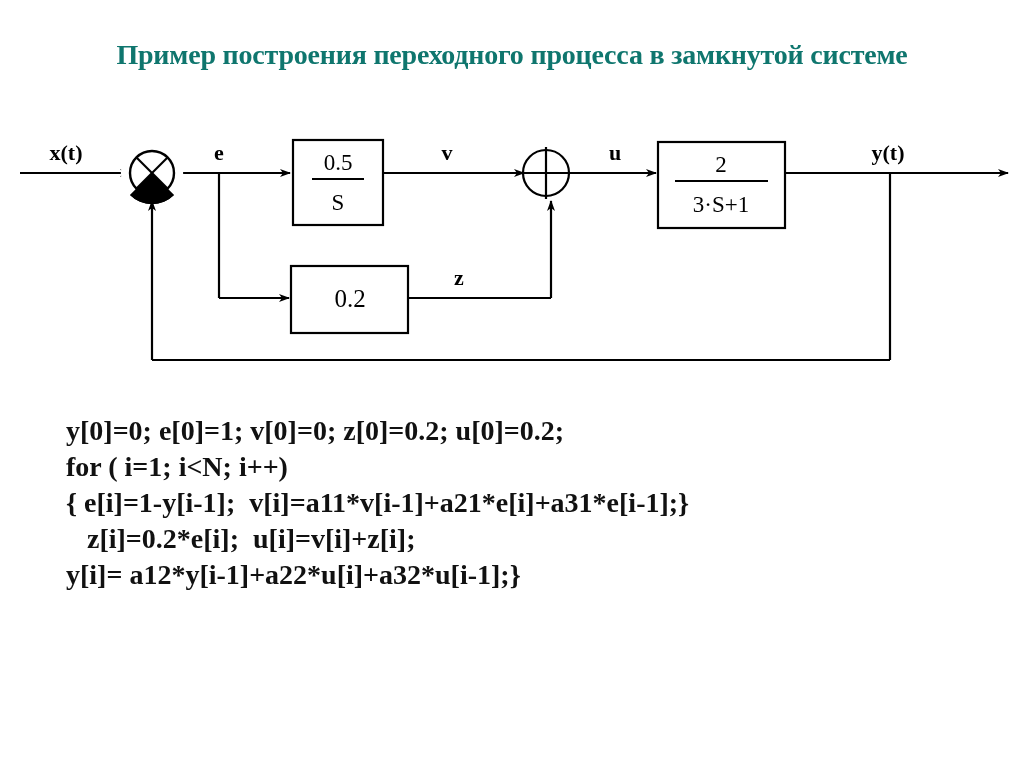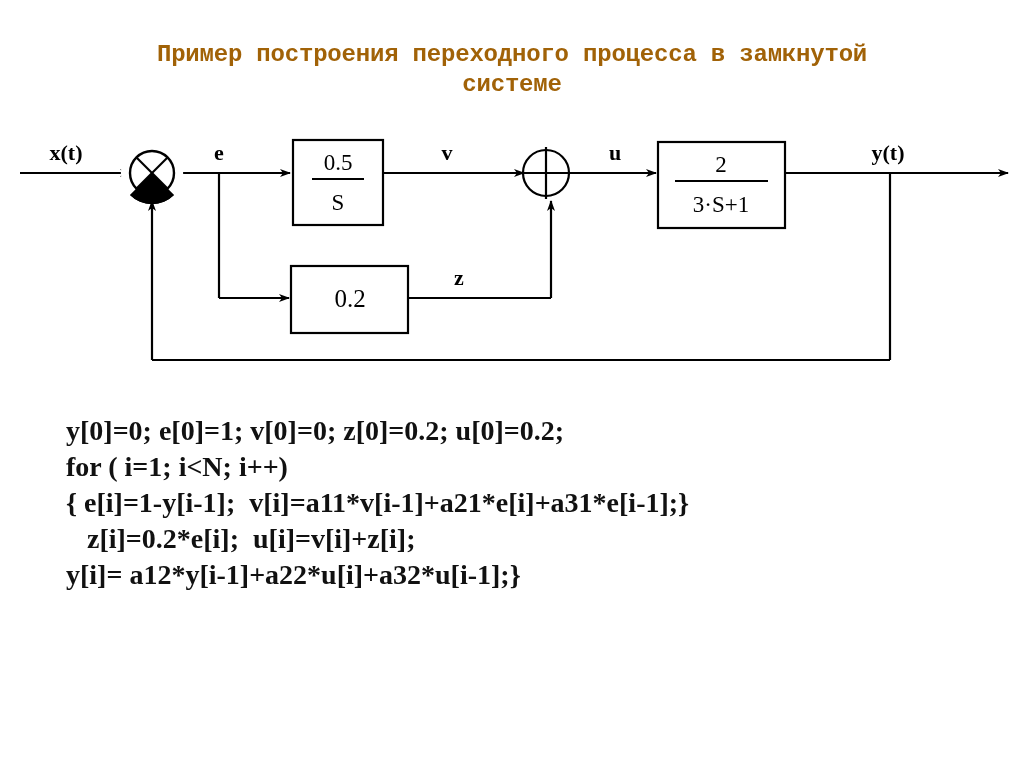--- a/index.html
+++ b/index.html
@@ -21,26 +21,26 @@
     width: 1024px;
     height: 767px;
     background: #ffffff;
   }
   #title {
     position: absolute;
     left: 112px;
     top: 40px;
     width: 800px;
     text-align: center;
-    font-family: Liberation Mono, monospace;
+    font-family: Liberation Serif, serif;
     font-weight: bold;
-    font-size: 24px;
+    font-size: 28px;
     line-height: 30px;
     letter-spacing: -0.2px;
-    color: #a16207;
+    color: #0f766e;
   }
   #diagram {
     position: absolute;
     left: 0px;
     top: 125px;
     width: 1024px;
     height: 260px;
   }
   #code {
     position: absolute;

